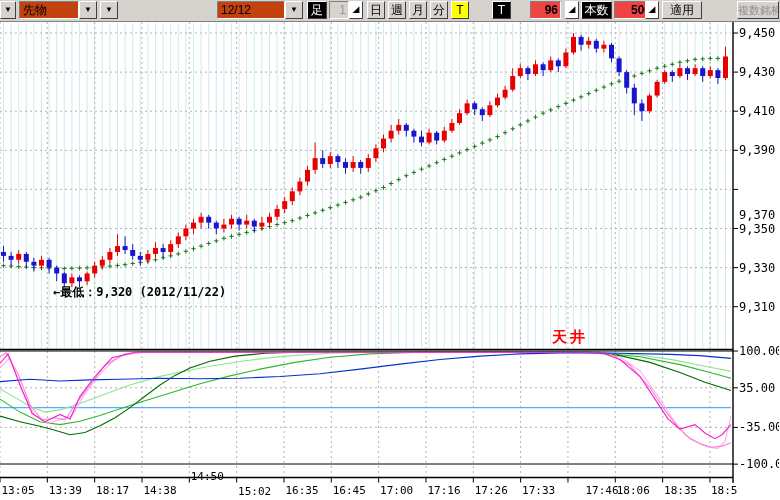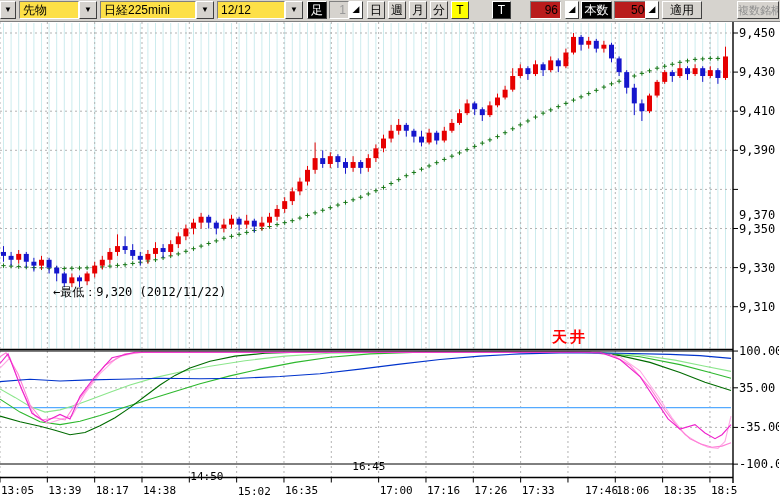--- a/index.html
+++ b/index.html
@@ -3,38 +3,38 @@
 <meta charset="utf-8">
 <style>
   html,body{margin:0;padding:0;background:#fff;}
   .screen{position:relative;width:780px;height:500px;background:#fff;overflow:hidden;
           font-family:"Liberation Sans","DejaVu Sans",sans-serif;}
   
   .toolbar{position:absolute;left:0;top:0;width:780px;height:21px;background:#d6d3ce;
            border-bottom:1px solid #808080;}
   .tb{position:absolute;top:1px;height:18px;box-sizing:border-box;font-size:12px;line-height:16px;}
   .raised{border:1px solid;border-color:#ffffff #404040 #404040 #ffffff;background:#d6d3ce;}
-  .sunkenf{border:1px solid;border-color:#808080 #ffffff #ffffff #808080;background:#b91c1c;}
+  .sunkenf{border:1px solid;border-color:#808080 #ffffff #ffffff #808080;background:#ef4444;font-weight:bold;}
   .combo{display:flex;}
-  .combo .field{flex:1;background:#fde047;border:1px solid;border-color:#808080 #fff #fff #808080;
+  .combo .field{flex:1;background:#c2410c;border:1px solid;border-color:#808080 #fff #fff #808080;
                 padding:0 3px;white-space:nowrap;overflow:hidden;font-size:12px;line-height:16px;color:#000;}
   .drop{width:16px;background:#d6d3ce;border:1px solid;border-color:#fff #404040 #404040 #fff;
         text-align:center;font-size:8px;line-height:15px;color:#000;}
   .btn{text-align:center;color:#000;cursor:default;overflow:hidden;white-space:nowrap;}
   .blackbtn{background:#000;color:#fff;}
   .yellowbtn{background:#ffff00;color:#000;}
   .graytext{color:#8f8f8f;}
   .numfield{text-align:right;padding:0 2px;font-size:12px;line-height:16px;overflow:hidden;}
   .disfield{background:#d6d3ce;color:#9a9a9a;border:1px solid;border-color:#808080 #fff #fff #808080;}
   .spin{width:14px;background:#fff;border:1px solid;border-color:#fff #404040 #404040 #fff;
         font-size:9px;line-height:15px;text-align:center;color:#000;}
   
   .chart-area{position:absolute;left:0;top:0;width:780px;height:500px;}
   svg{position:absolute;left:0;top:0;}
-  .hud{position:absolute;left:0;top:0;width:780px;height:500px;pointer-events:none;}
+  .hud{position:absolute;left:0;top:0;width:780px;height:500px;pointer-events:none;text-align:center;}
   .axlabel{position:absolute;font-family:"DejaVu Sans Mono","Liberation Mono",monospace;
            font-size:12px;color:#000;white-space:nowrap;}
   .timelabel{position:absolute;font-family:"DejaVu Sans Mono","Liberation Mono",monospace;
              font-size:11px;color:#000;white-space:nowrap;overflow:hidden;}
   .anno{position:absolute;font-family:"DejaVu Sans Mono","Liberation Mono",monospace;
         font-size:12px;color:#000;white-space:nowrap;}
   .ceiling{position:absolute;font-size:15px;font-weight:bold;color:#ff0000;letter-spacing:3px;
            font-family:"DejaVu Sans","Liberation Sans",sans-serif;}
 </style>
 </head>
@@ -44,21 +44,20 @@
 
   <div class="toolbar">
     <div class="tb drop" style="left:0;width:16px;"><span>▼</span></div>
 
     <div class="tb combo" style="left:19px;width:78px;">
       <div class="field">先物</div>
       <div class="drop">▼</div>
     </div>
 
     <div class="tb combo" style="left:100px;width:114px;">
-      <div class="field">日経225mini</div>
       <div class="drop">▼</div>
     </div>
 
     <div class="tb combo" style="left:217px;width:86px;">
       <div class="field">12/12</div>
       <div class="drop">▼</div>
     </div>
 
     <div class="tb btn raised blackbtn" style="left:307px;width:20px;">足</div>
 
@@ -675,26 +674,26 @@
         <div class="axlabel" style="left: 739px; top: 380.808px; overflow: hidden; max-width: 40px;">35.00</div>
         <div class="axlabel" style="left: 739px; top: 420.392px; overflow: hidden; max-width: 40px;">-35.00</div>
         <div class="axlabel" style="left: 739px; top: 457.15px; overflow: hidden; max-width: 40px;">-100.00</div>
         <div class="timelabel" style="left: 1px; top: 484px; width: 34px;">13:05</div>
         <div class="timelabel" style="left: 48.33px; top: 484px; width: 34px;">13:39</div>
         <div class="timelabel" style="left: 95.66px; top: 484px; width: 34px;">18:17</div>
         <div class="timelabel" style="left: 142.99px; top: 484px; width: 34px;">14:38</div>
         <div class="timelabel" style="left: 190.32px; top: 470px; width: 34px;">14:50</div>
         <div class="timelabel" style="left: 237.65px; top: 485px; width: 34px;">15:02</div>
         <div class="timelabel" style="left: 284.98px; top: 484px; width: 34px;">16:35</div>
-        <div class="timelabel" style="left: 332.31px; top: 460px; width: 34px; margin-left: 20px;">16:45</div>
+        <div class="timelabel" style="left: 332.31px; top: 484px; width: 34px;">16:45</div>
         <div class="timelabel" style="left: 379.64px; top: 484px; width: 34px;">17:00</div>
         <div class="timelabel" style="left: 426.97px; top: 484px; width: 34px;">17:16</div>
         <div class="timelabel" style="left: 474.3px; top: 484px; width: 34px;">17:26</div>
         <div class="timelabel" style="left: 521.63px; top: 484px; width: 34px;">17:33</div>
         <div class="timelabel" style="left: 568.96px; top: 484px; width: 34px; margin-left: 16px;">17:46</div>
         <div class="timelabel" style="left: 616.29px; top: 484px; width: 34px;">18:06</div>
         <div class="timelabel" style="left: 663.62px; top: 484px; width: 34px;">18:35</div>
         <div class="timelabel" style="left: 710.95px; top: 484px; width: 26px;">18:5</div>
       </div>
-    <div class="anno" style="left:53px;top:284px;">←最低：9,320 (2012/11/22)</div>
+    <div class="anno" style="left:53px;top:284px;font-weight:bold;">←最低：9,320 (2012/11/22)</div>
     <div class="ceiling" style="left:552px;top:328px;">天井</div>
   </div>
 </div>
 
 </body></html>

